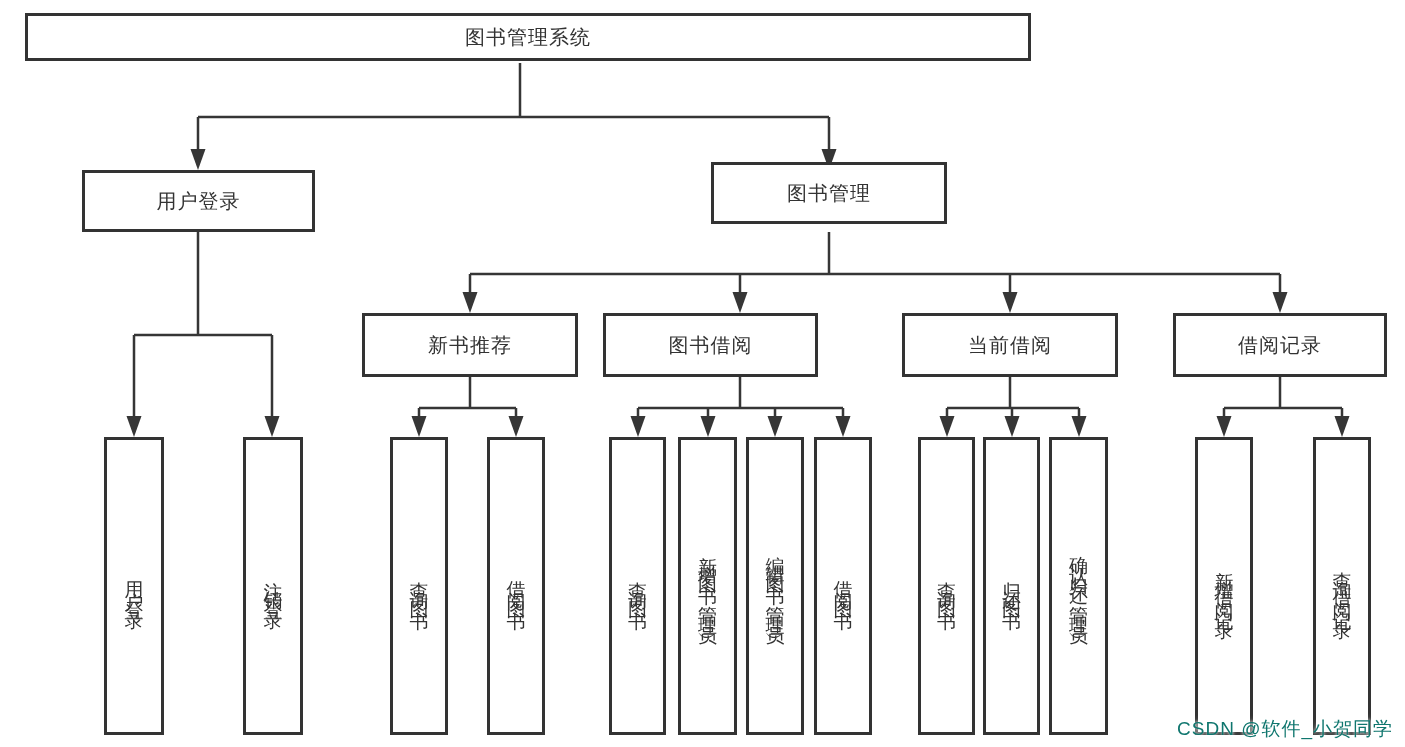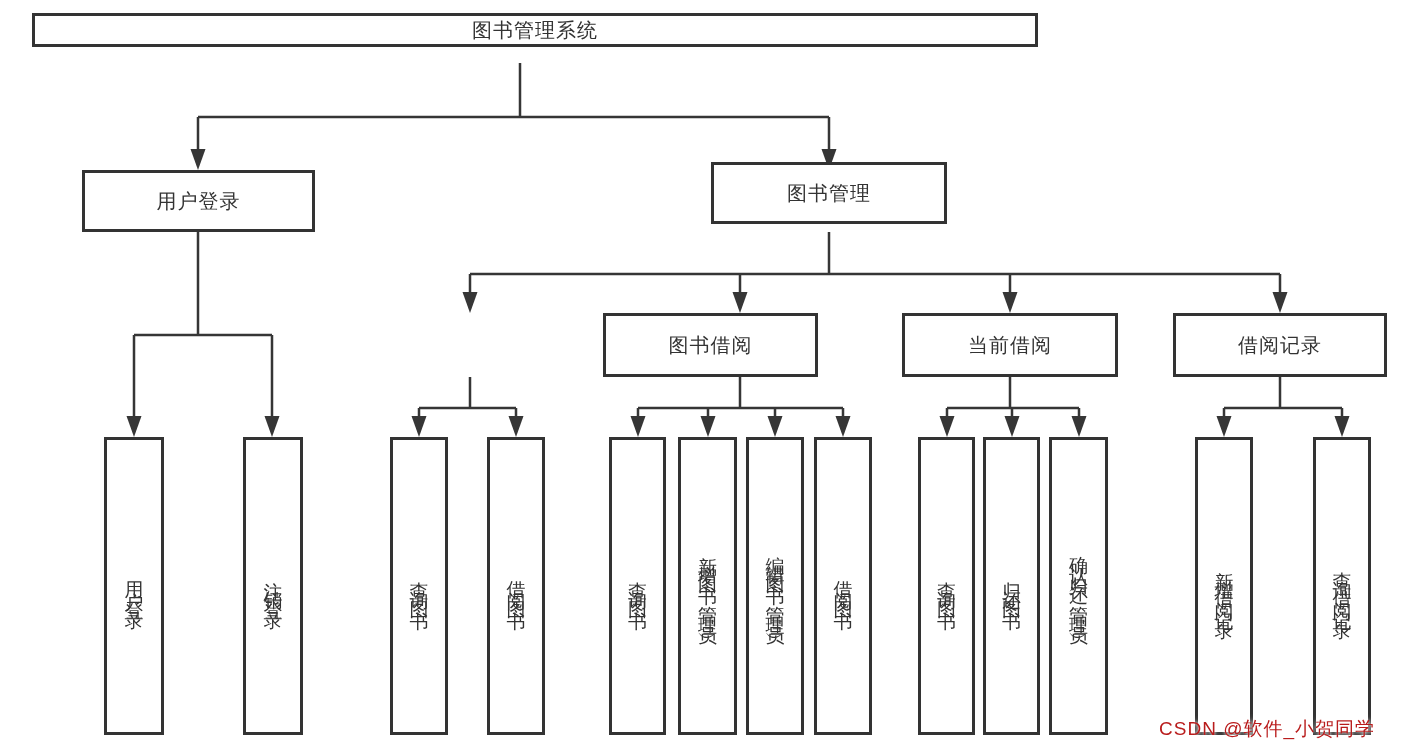--- a/index.html
+++ b/index.html
@@ -13,22 +13,22 @@
   .box {
     position:absolute; border:3px solid #333333; background:#ffffff;
     color:#333333; display:flex; align-items:center; justify-content:center;
   }
   .hbox { font-size:20px; letter-spacing:1px; }
   .vtext {
     writing-mode:vertical-rl; text-orientation:mixed;
     font-size:19px; letter-spacing:10px; line-height:1.15;
   }
   .watermark {
-    position:absolute; right:30px; bottom:5px; z-index:5;
-    font-size:19px; color:#b91c1c; letter-spacing:1px;
+    position:absolute; right:12px; bottom:5px; z-index:5;
+    font-size:19px; color:#0f766e; letter-spacing:1px;
     text-shadow:0 0 3px rgba(255,255,255,0.95), 0 0 6px rgba(255,255,255,0.9);
   }
 </style>
 </head>
 <body>
 
 <div class="canvas">
 
   <svg class="connectors" width="1405" height="747" viewBox="0 0 1405 747">
     <g stroke="#363636" stroke-width="2.5" fill="none">
@@ -56,31 +56,34 @@
       <polygon points="767.5,416 782.5,416 775,437"></polygon>
       <polygon points="835.5,416 850.5,416 843,437"></polygon>
       <polygon points="939.5,416 954.5,416 947,437"></polygon>
       <polygon points="1004.5,416 1019.5,416 1012,437"></polygon>
       <polygon points="1071.5,416 1086.5,416 1079,437"></polygon>
       <polygon points="1216.5,416 1231.5,416 1224,437"></polygon>
       <polygon points="1334.5,416 1349.5,416 1342,437"></polygon>
     </g>
   </svg>
 
-  <div class="box hbox" style="left:32px;top:13px;width:1006px;height:34px">
+  <div class="box hbox" style="left:25px;top:13px;width:1006px;height:48px">
     <span>图书管理系统</span>
   </div>
 
   <div class="box hbox" style="left:82px;top:170px;width:233px;height:62px">
     <span>用户登录</span>
   </div>
   <div class="box hbox" style="left:711px;top:162px;width:236px;height:62px">
     <span>图书管理</span>
   </div>
 
+  <div class="box hbox" style="left:362px;top:313px;width:216px;height:64px">
+    <span>新书推荐</span>
+  </div>
   <div class="box hbox" style="left:603px;top:313px;width:215px;height:64px">
     <span>图书借阅</span>
   </div>
   <div class="box hbox" style="left:902px;top:313px;width:216px;height:64px">
     <span>当前借阅</span>
   </div>
   <div class="box hbox" style="left:1173px;top:313px;width:214px;height:64px">
     <span>借阅记录</span>
   </div>
 

